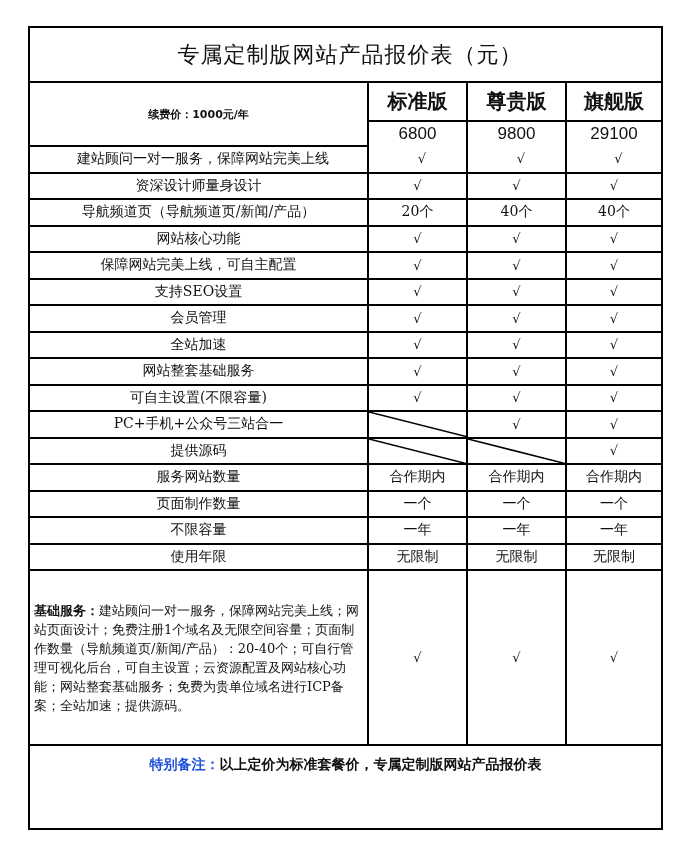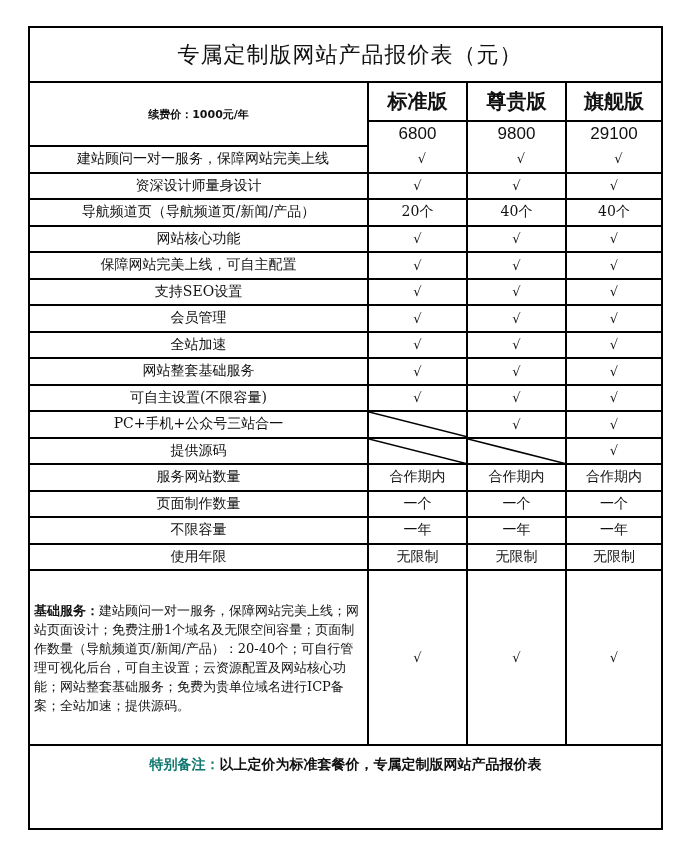--- a/index.html
+++ b/index.html
@@ -14,21 +14,21 @@
   .title { font-family: "DejaVu Sans", "Liberation Sans", sans-serif; font-size: 22px; height: 53px; letter-spacing: 1px; }
   .renew { font-family: "DejaVu Sans", "Liberation Sans", sans-serif; font-weight: bold; font-size: 11px; }
   .plan-name { font-family: "DejaVu Sans", "Liberation Sans", sans-serif; font-weight: bold; font-size: 20px; height: 37px; margin-left: 28px; }
   .plan-price { font-family: Liberation Sans, sans-serif; font-size: 17px; height: 24px; }
   .check { font-size: 13px; }
   .slash { background: linear-gradient(to top right, transparent calc(50% - 1px), #000 calc(50% - 0.5px), #000 calc(50% + 0.5px), transparent calc(50% + 1px)); background: none; position: relative; }
   .slash svg { position: absolute; left: 0; top: 0; width: 100%; height: 100%; }
   .basic { text-align: left; font-size: 13px; line-height: 19px; padding: 0 4px; height: 173px; }
   .basic b { font-family: "DejaVu Sans", "Liberation Sans", sans-serif; }
   .note { font-family: "DejaVu Sans", "Liberation Sans", sans-serif; font-weight: bold; font-size: 14px; height: 37px; }
-  .note .red { color: #0f766e; }
+  .note .red { color: #1d4ed8; }
 </style>
 </head>
 <body>
 
 <div class="sheet">
 <table>
   <colgroup>
     <col style="width:338px">
         <col style="width:99px">
         <col style="width:99px">

